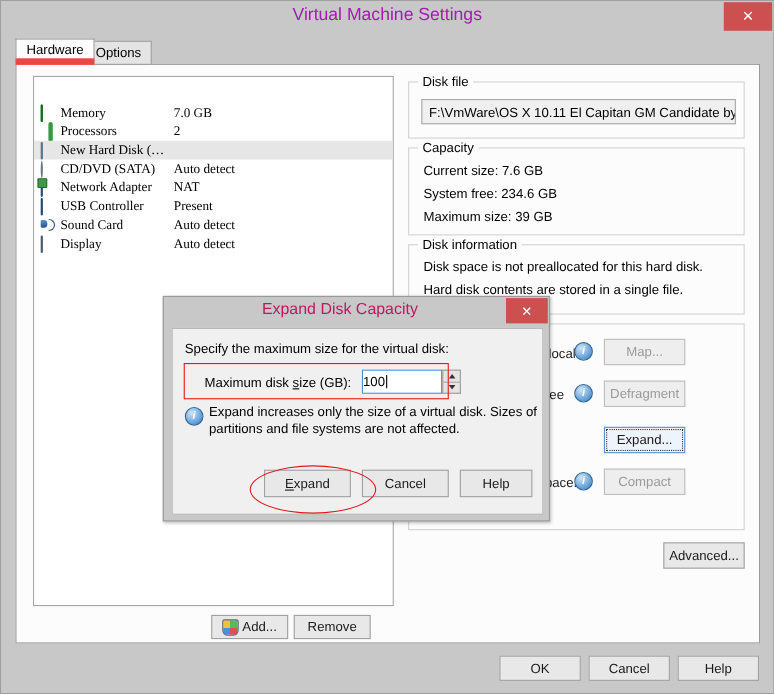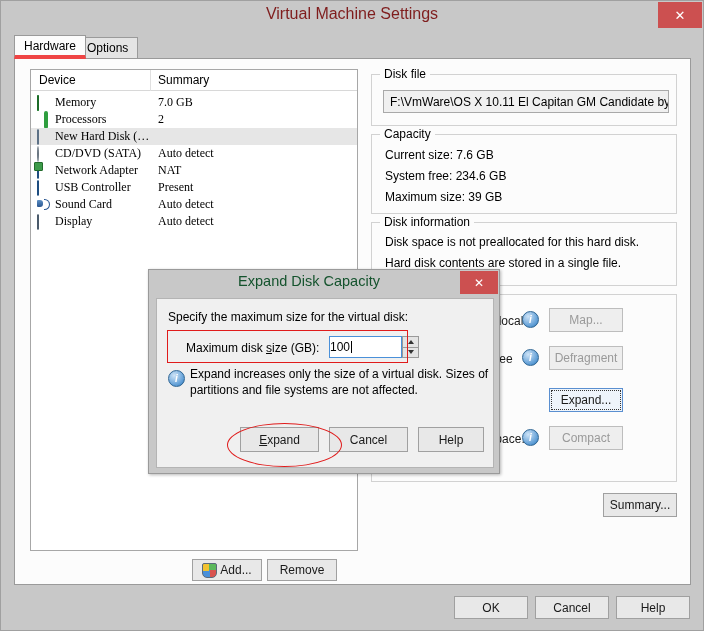--- a/index.html
+++ b/index.html
@@ -16,39 +16,39 @@
     border:1px solid #a0a0a0;
     box-sizing:border-box;
   }
   
   .titlebar{
     position:absolute;left:0;top:0;width:702px;height:29px;
     background:#c8c8c8;
   }
   .title-text{
     position:absolute;left:0;top:4px;width:702px;
-    text-align:center;font-size:16px;color:#7f1d1d;
+    text-align:center;font-size:16px;color:#a21caf;
     font-family:"Liberation Sans","DejaVu Sans",sans-serif;
   }
   .close-btn{
     position:absolute;right:1px;top:1px;width:44px;height:26px;
     background:#cc5050;color:#fff;
     display:flex;align-items:center;justify-content:center;
     font-size:13px;font-weight:bold;cursor:pointer;
   }
   
   .tabstrip{position:absolute;left:13px;top:36px;width:676px;height:22px;}
   .tab{
     position:absolute;top:0;height:22px;
     border:1px solid #9a9a9a;
     display:flex;align-items:center;justify-content:center;
     padding:0 9px;box-sizing:border-box;font-size:12px;cursor:pointer;
   }
   .tab.active{
-    background:#fcfcfc;border-bottom:4px solid #ef4444;z-index:3;
+    background:#fcfcfc;border-bottom:6px solid #ef4444;z-index:3;
     top:-2px;height:24px;
   }
   .tab.inactive{background:#e4e4e4;z-index:1;}
   
   .panel{
     position:absolute;left:13px;top:57px;width:677px;height:527px;
     background:#fcfcfc;border:1px solid #9a9a9a;box-sizing:border-box;
   }
   
   .devlist{
@@ -126,21 +126,21 @@
   
   .okbtn{position:absolute;top:595px;width:74px;height:23px;}
   
   .modal{
     position:absolute;left:147px;top:268px;width:352px;height:205px;
     background:#c8c8c8;border:1px solid #9a9a9a;box-sizing:border-box;
     box-shadow:1px 1px 3px rgba(0,0,0,.28);
   }
   .modal-title{
     position:absolute;left:0;top:3px;width:320px;text-align:center;
-    font-size:14.5px;color:#14532d;
+    font-size:14.5px;color:#be185d;
   }
   .modal-close{
     position:absolute;right:1px;top:1px;width:38px;height:23px;
     background:#cc5050;color:#fff;display:flex;align-items:center;justify-content:center;
     font-size:12px;font-weight:bold;cursor:pointer;
   }
   .modal-body{
     position:absolute;left:7px;top:28px;width:338px;height:170px;
     background:#f0f0f0;border:1px solid #b4b4b4;box-sizing:border-box;
   }
@@ -182,25 +182,20 @@
       <span>Hardware</span>
     </div>
     <div class="tab inactive" style="left:63px;">
       <span>Options</span>
     </div>
   </div>
 
   <div class="panel">
 
     <div class="devlist">
-      <div class="devhdr">
-        <div class="sep"></div>
-        <div class="c1">Device</div>
-        <div class="c2">Summary</div>
-      </div>
 
       <div class="devrow" style="top:24px;">
         <span class="ic"><span class="ic-memory"></span></span>
         <span class="nm">Memory</span>
         <span class="sm">7.0 GB</span>
       </div>
       <div class="devrow" style="top:41px;">
         <span class="ic"><span class="ic-proc"></span></span>
         <span class="nm">Processors</span>
         <span class="sm">2</span>
@@ -283,21 +278,21 @@
       </div>
 
       <span class="util-line" style="left:88px;top:137px;">used space.</span>
       <span class="iicon" style="left:150px;top:134px;">i</span>
       <div class="btn disabled" style="position:absolute;left:177px;top:131px;width:74px;height:24px;">
         <span>Compact</span>
       </div>
     </div>
 
     <div class="btn" style="position:absolute;left:588px;top:434px;width:74px;height:24px;">
-      <span>Summary...</span>
+      <span>Advanced...</span>
     </div>
   </div>
 
   <div class="btn okbtn" style="left:453px;">
     <span>OK</span>
   </div>
   <div class="btn okbtn" style="left:534px;">
     <span>Cancel</span>
   </div>
   <div class="btn okbtn" style="left:615px;">

